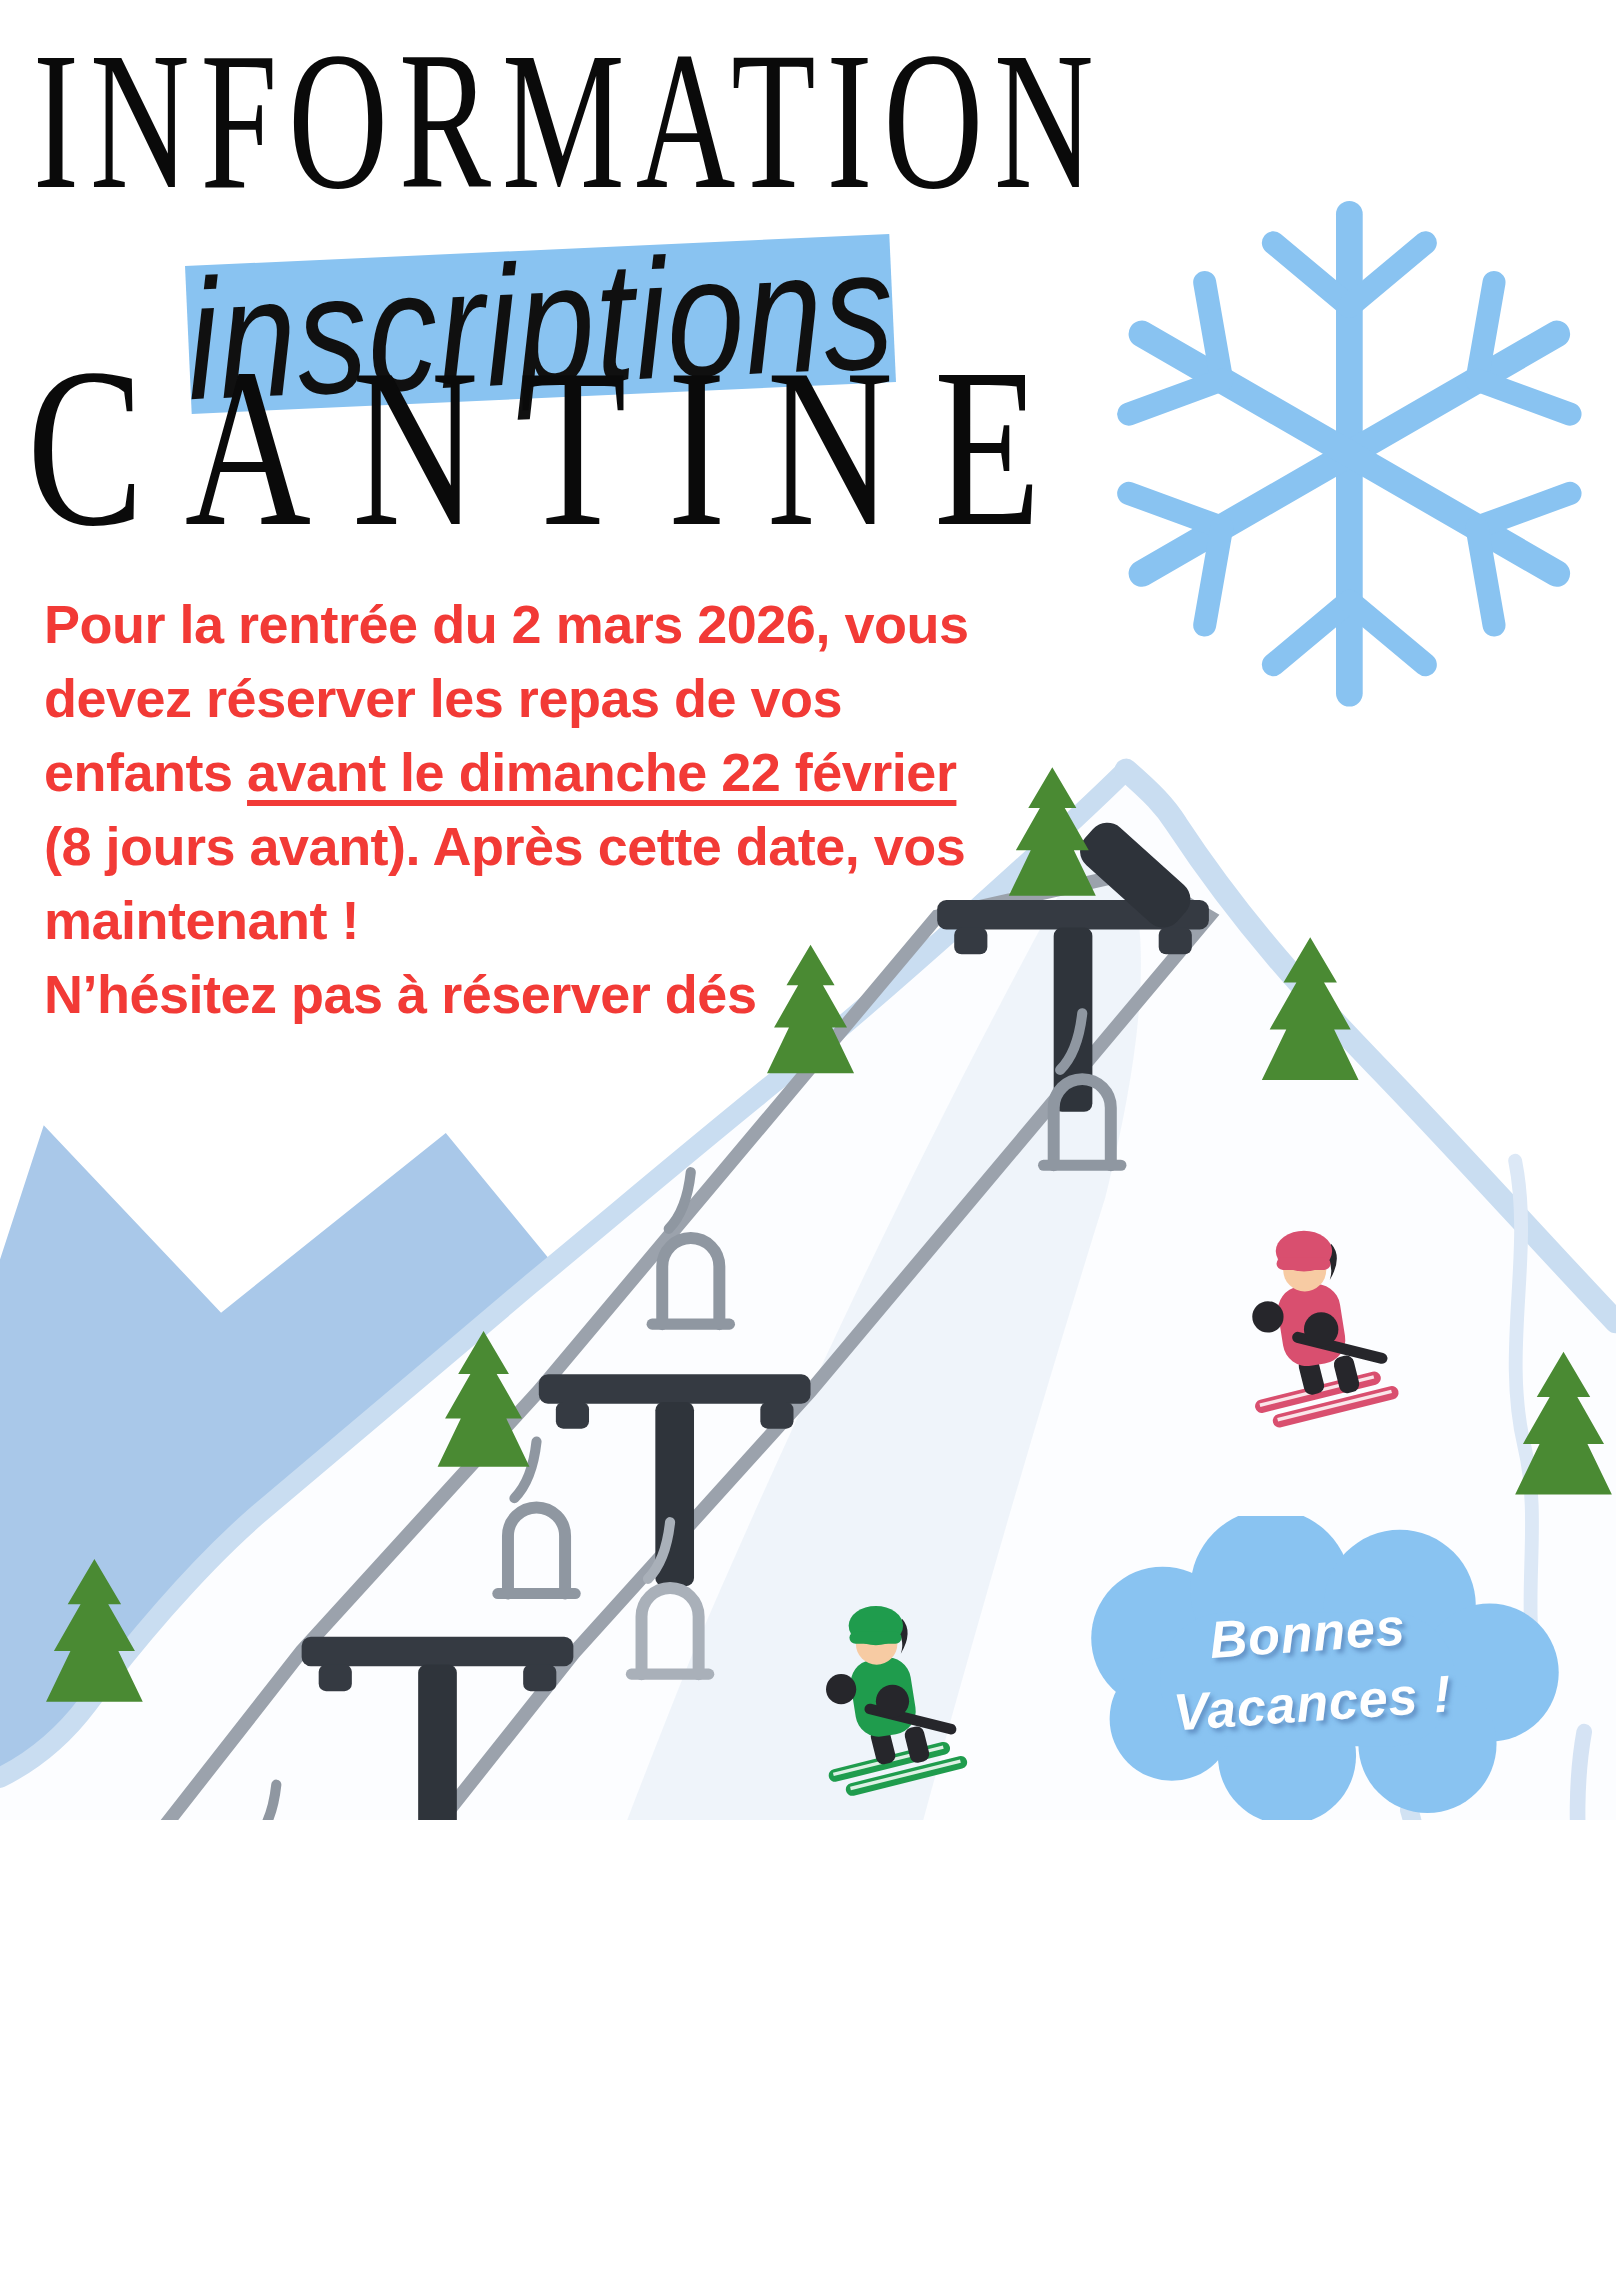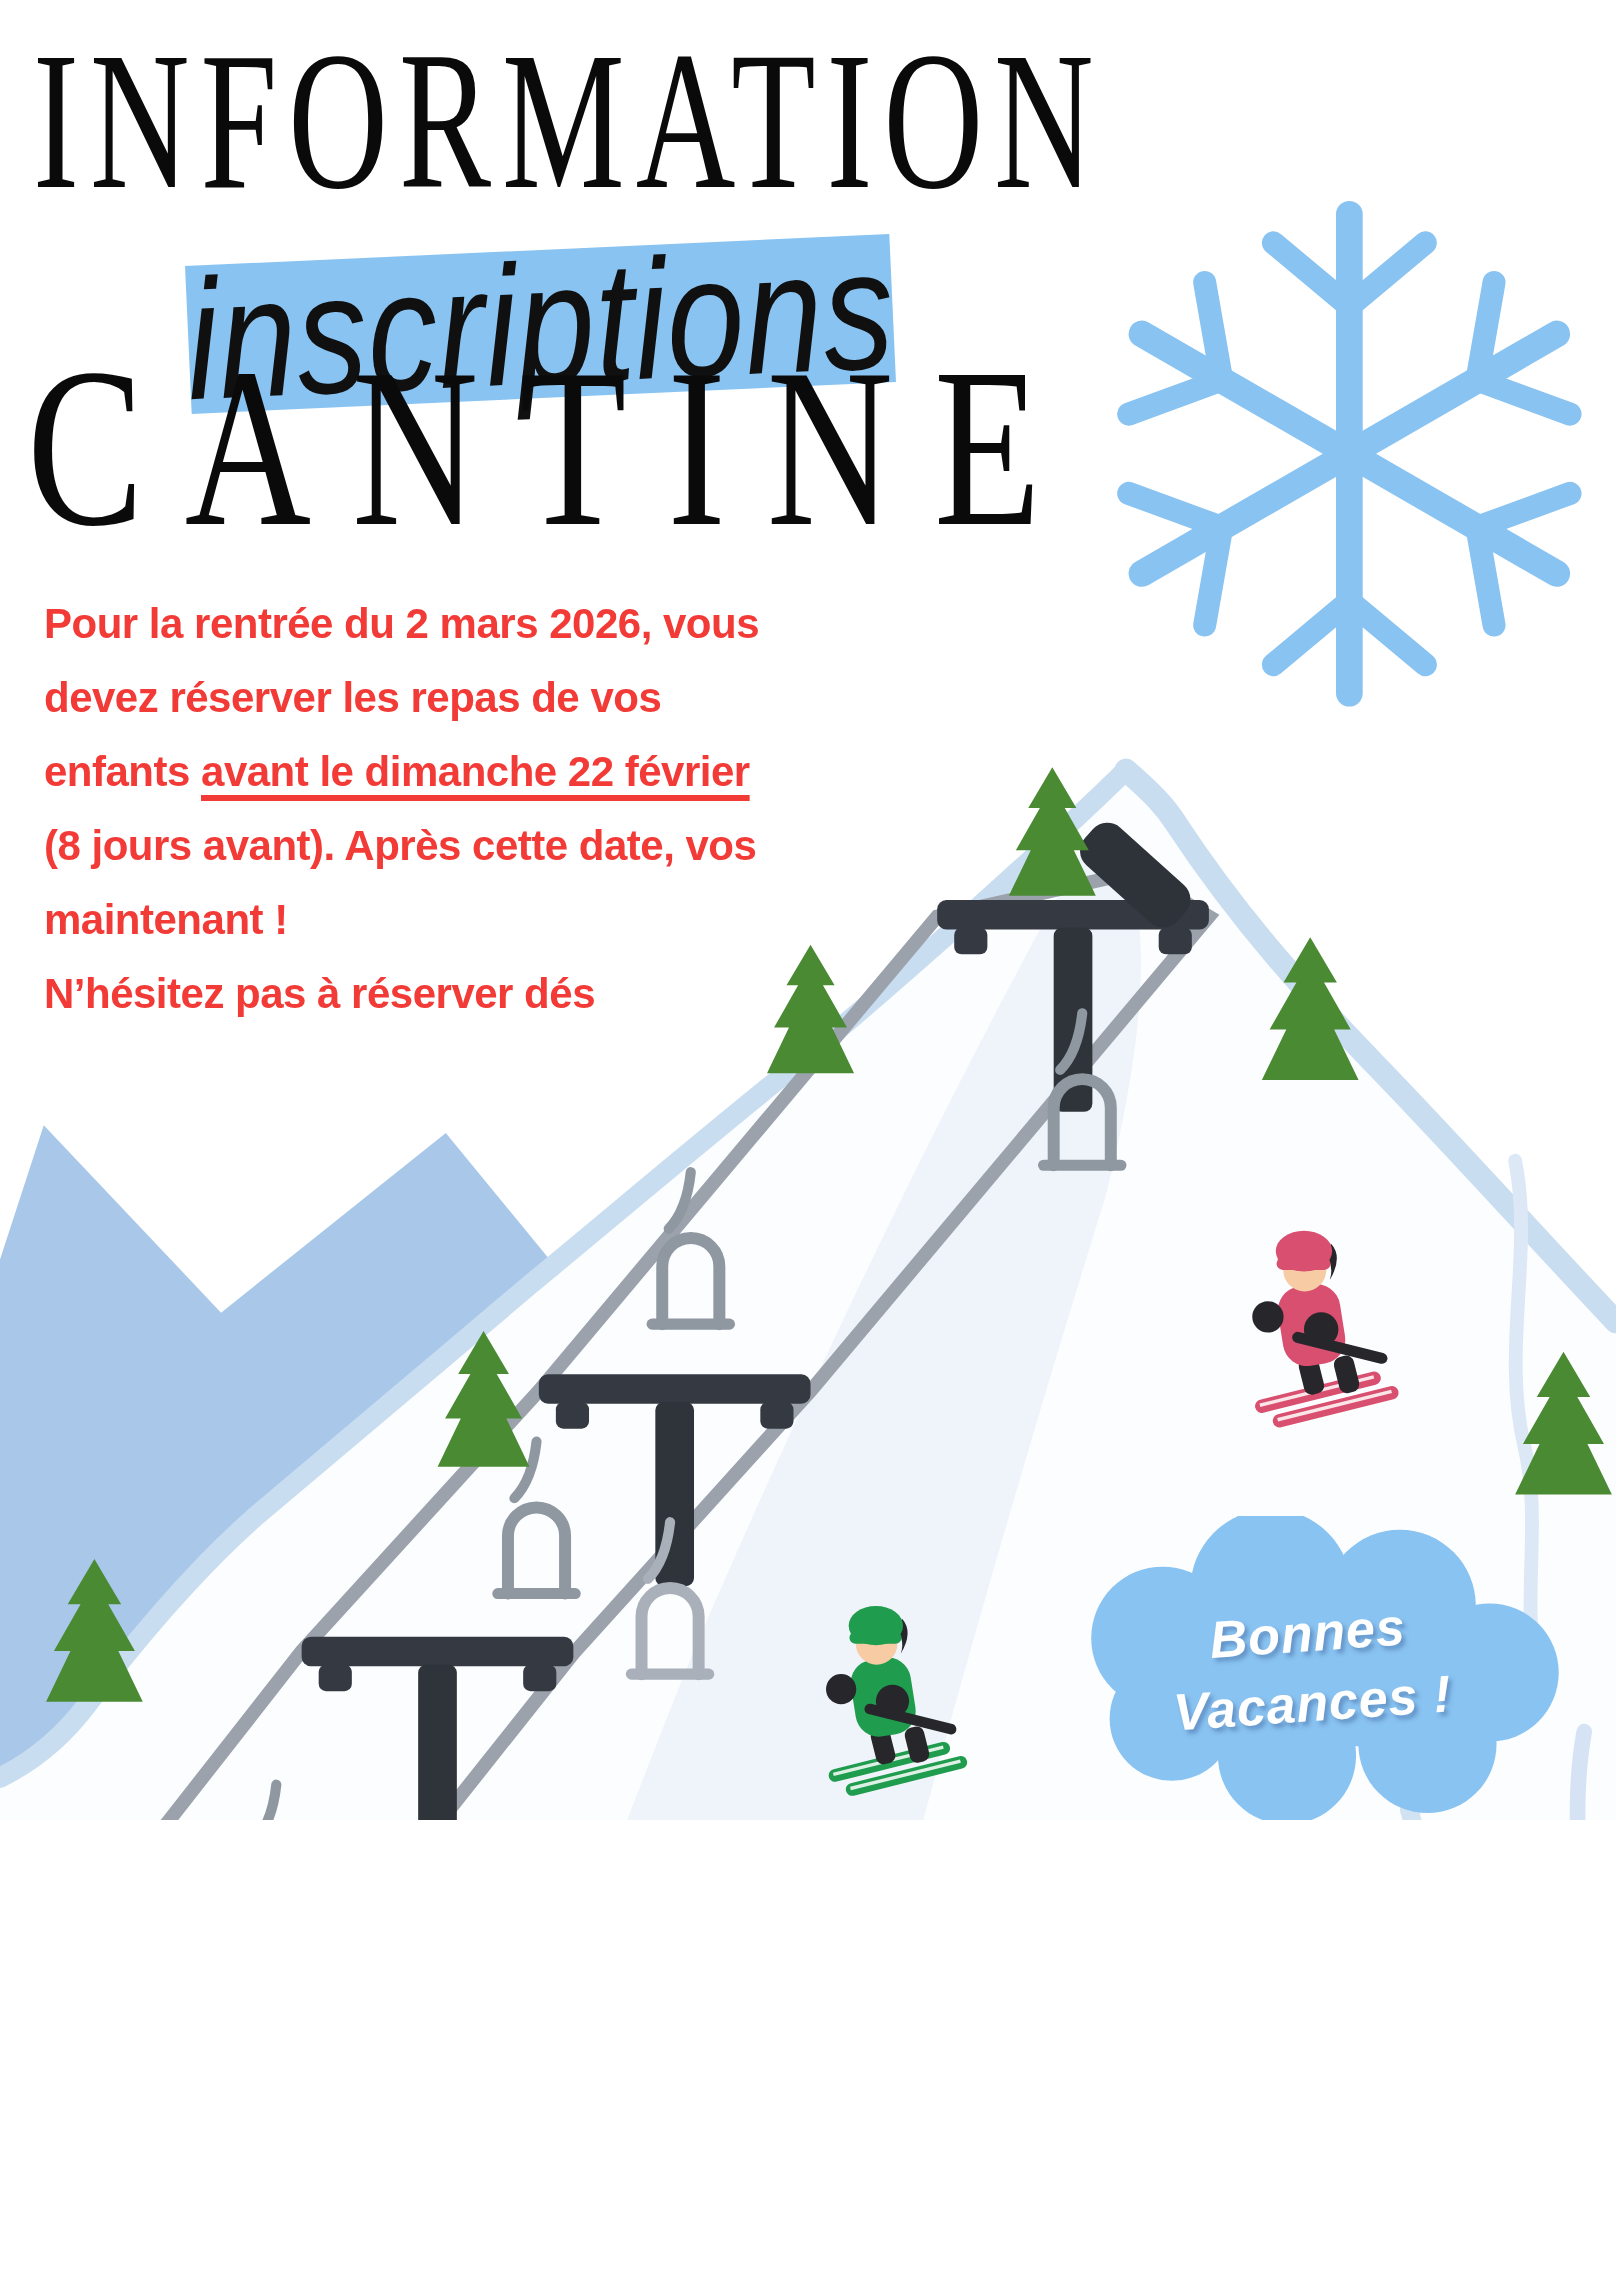--- a/index.html
+++ b/index.html
@@ -26,21 +26,21 @@
   .cantine{
     position:absolute;left:27px;top:334px;
     font-family:"Liberation Serif",serif;color:#0a0a0a;
     font-size:175px;line-height:1;letter-spacing:41px;white-space:nowrap;
     transform:scaleY(1.3);transform-origin:0 0;z-index:6;
   }
 
   
   .paragraph{
     position:absolute;left:44px;top:587px;z-index:6;
-    color:#f23a36;font-weight:700;font-size:42px;line-height:74px;
+    color:#f23a36;font-weight:700;font-size:54px;line-height:74px;
     letter-spacing:-0.5px;
   }
   .paragraph .pline{white-space:nowrap;}
   .paragraph .u{
     text-decoration:underline;
     text-decoration-thickness:6.4px;
     text-underline-offset:9.2px;
     margin-top:17px;
   }
 

